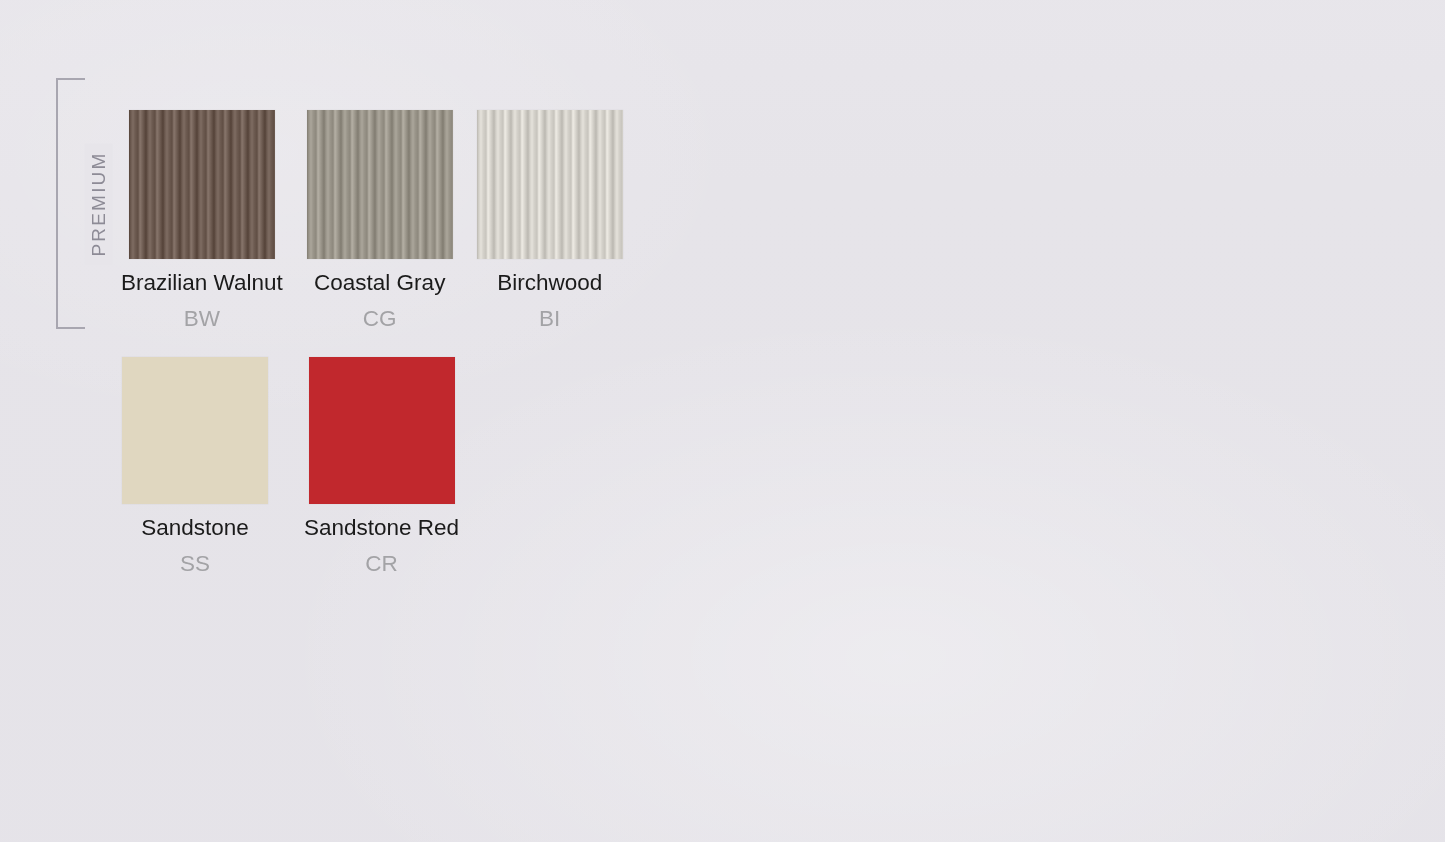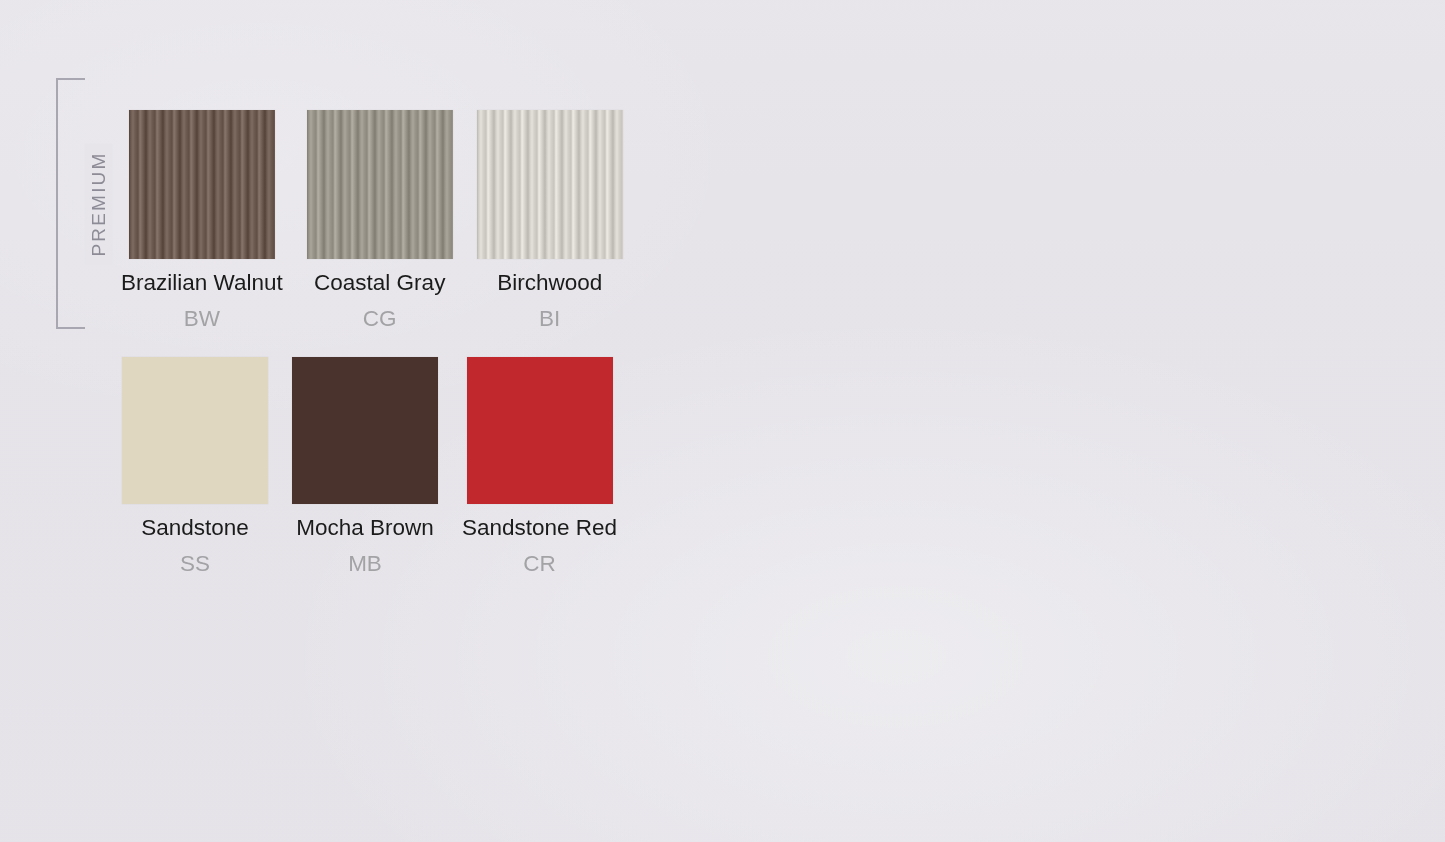--- a/index.html
+++ b/index.html
@@ -81,21 +81,21 @@
     align-items: flex-end;
   }
   .row-premium {
     left: 121px;
     top: 110px;
     gap: 24px;
   }
   .row-standard {
     left: 122px;
     top: 357px;
-    gap: 24px;
+    gap: 36px;
   }
 
   .swatch-cell {
     display: flex;
     flex-direction: column;
     align-items: center;
   }
 
   .chip {
     width: 146px;
@@ -164,25 +164,20 @@
   <div class="row row-standard">
 
     <div class="swatch-cell">
       <div class="chip" style="background: rgb(224, 215, 192);"></div>
       <div class="swatch-name">Sandstone</div>
       <div class="swatch-code">SS</div>
     </div>
 
 
 
-    <div class="swatch-cell">
-      <div class="chip" style="background: rgb(74, 51, 44);"></div>
-      <div class="swatch-name">Mocha Brown</div>
-      <div class="swatch-code">MB</div>
-    </div>
 
 
     <div class="swatch-cell">
       <div class="chip" style="background: rgb(193, 40, 45);"></div>
       <div class="swatch-name">Sandstone Red</div>
       <div class="swatch-code">CR</div>
     </div>
 
 
   </div>

